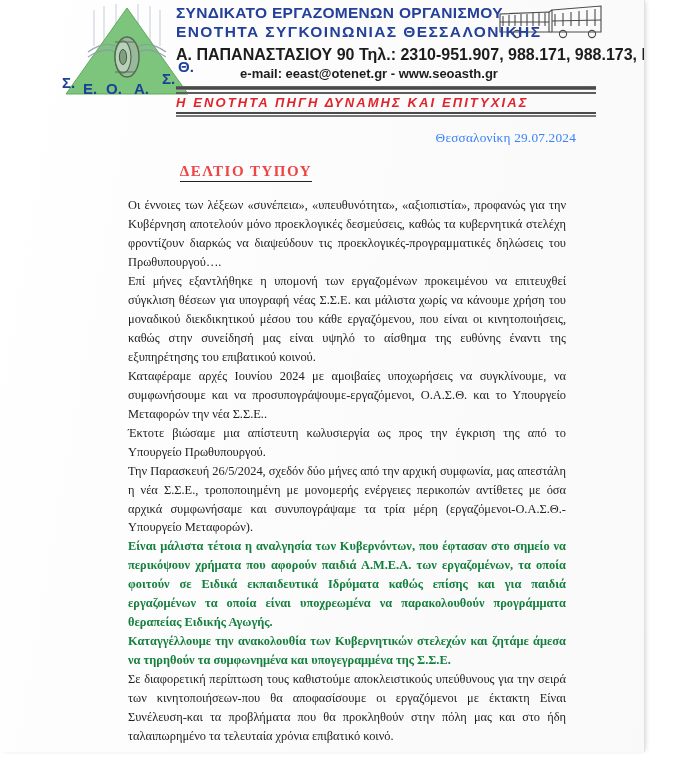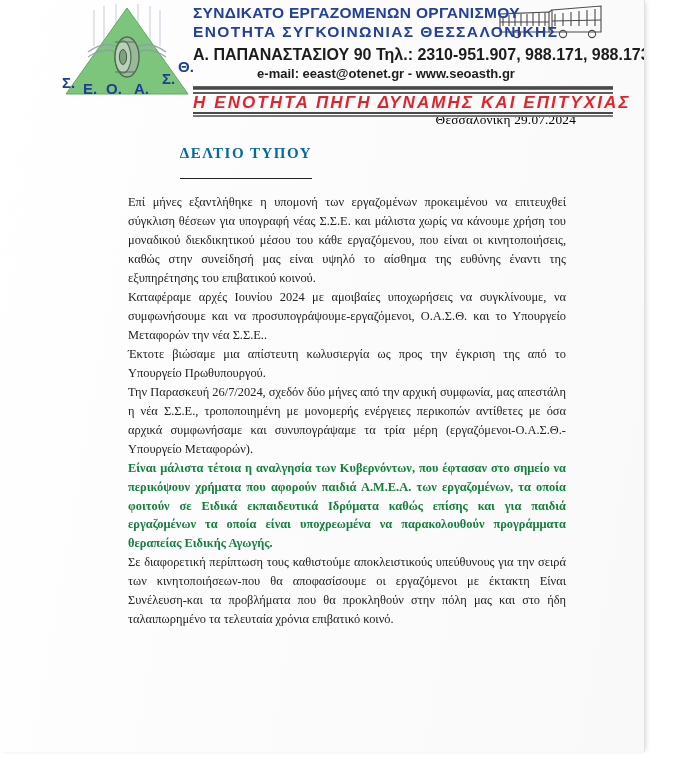--- a/index.html
+++ b/index.html
@@ -53,21 +53,21 @@
   }
   .bus-art {
     position: absolute;
     left: 497px;
     top: 2px;
     width: 108px;
     height: 40px;
   }
   .lh-text {
     position: absolute;
-    left: 193px;
+    left: 176px;
     top: 4px;
     width: 420px;
     text-align: left;
   }
   .org-line {
     font-family: "Liberation Sans", "DejaVu Sans", sans-serif;
     font-weight: bold;
     font-size: 15.5px;
     letter-spacing: 0.3px;
     color: #23409a;
@@ -111,58 +111,58 @@
   }
   .motto-band {
     position: relative;
     width: 420px;
     height: 17px;
   }
   .motto {
     font-family: "Liberation Sans", "DejaVu Sans", sans-serif;
     font-style: italic;
     font-weight: bold;
-    font-size: 17px;
+    font-size: 13px;
     letter-spacing: 2.1px;
     color: #e0242c;
     line-height: 17px;
     white-space: nowrap;
     text-align: left;
   }
   .rule-double {
     margin-top: 1px;
     width: 420px;
     height: 5px;
     background:
       linear-gradient(#4a4a4a, #4a4a4a) 0 0 / 100% 2px no-repeat,
       linear-gradient(#777, #777) 0 3px / 100% 2px no-repeat;
   }
 
   
   .dateline {
-    margin-top: 12px;
+    margin-top: 30px;
     padding-right: 68px;
     text-align: right;
     font-size: 13.3px;
     letter-spacing: 0.2px;
-    color: #000000;
+    color: #3b82f6;
   }
   .doc-title-wrap {
     margin-top: 16px;
     text-align: center;
     padding-right: 152px;
   }
   .doc-title {
     display: inline-block;
     font-size: 15px;
     font-weight: bold;
     letter-spacing: 1.5px;
     border-bottom: 1.3px solid #222;
-    padding-bottom: 16px;
-    color: #0369a1;
+    padding-bottom: 1px;
+    color: #ef4444;
     text-align: center;
   }
 
   
   .body-block {
     margin: 14px 78px 0 128px;
     font-size: 12.4px;
     line-height: 1.53;
     text-align: justify;
     color: #222;
@@ -241,22 +241,24 @@
       </div>
     </div>
 
     <div class="dateline">Θεσσαλονίκη  29.07.2024</div>
 
     <div class="doc-title-wrap">
       <span class="doc-title">ΔΕΛΤΙΟ ΤΥΠΟΥ</span>
     </div>
 
     <div class="body-block">
+      <p>Οι έννοιες των λέξεων «συνέπεια», «υπευθυνότητα», «αξιοπιστία», προφανώς για την Κυβέρνηση αποτελούν μόνο προεκλογικές δεσμεύσεις, καθώς τα κυβερνητικά στελέχη φροντίζουν διαρκώς να διαψεύδουν τις προεκλογικές-προγραμματικές δηλώσεις του Πρωθυπουργού….</p>
       <p>Επί μήνες εξαντλήθηκε η υπομονή των εργαζομένων προκειμένου να επιτευχθεί σύγκλιση θέσεων για υπογραφή νέας Σ.Σ.Ε. και μάλιστα χωρίς να κάνουμε χρήση του μοναδικού διεκδικητικού μέσου του κάθε εργαζόμενου, που είναι οι κινητοποιήσεις, καθώς στην συνείδησή μας είναι υψηλό το αίσθημα της ευθύνης έναντι της εξυπηρέτησης του επιβατικού κοινού.</p>
       <p>Καταφέραμε αρχές Ιουνίου 2024 με αμοιβαίες υποχωρήσεις να συγκλίνουμε, να συμφωνήσουμε και να προσυπογράψουμε-εργαζόμενοι, Ο.Α.Σ.Θ. και το Υπουργείο Μεταφορών την νέα Σ.Σ.Ε..</p>
       <p>Έκτοτε βιώσαμε μια απίστευτη κωλυσιεργία ως προς την έγκριση της από το Υπουργείο Πρωθυπουργού.</p>
-      <p>Την Παρασκευή 26/7/2024, σχεδόν δύο μήνες από την αρχική συμφωνία, μας απεστάλη η νέα Σ.Σ.Ε., τροποποιημένη με μονομερής ενέργειες περικοπών αντίθετες με όσα αρχικά συμφωνήσαμε και συνυπογράψαμε τα τρία μέρη (εργαζόμενοι-Ο.Α.Σ.Θ.-Υπουργείο Μεταφορών).</p>
+      <p>Την Παρασκευή 26/5/2024, σχεδόν δύο μήνες από την αρχική συμφωνία, μας απεστάλη η νέα Σ.Σ.Ε., τροποποιημένη με μονομερής ενέργειες περικοπών αντίθετες με όσα αρχικά συμφωνήσαμε και συνυπογράψαμε τα τρία μέρη (εργαζόμενοι-Ο.Α.Σ.Θ.-Υπουργείο Μεταφορών).</p>
       <p class="bold">Είναι μάλιστα τέτοια η αναλγησία των Κυβερνόντων, που έφτασαν στο σημείο να περικόψουν χρήματα που αφορούν παιδιά Α.Μ.Ε.Α. των εργαζομένων, τα οποία φοιτούν σε Ειδικά εκπαιδευτικά Ιδρύματα καθώς επίσης και για παιδιά εργαζομένων τα οποία είναι υποχρεωμένα να παρακολουθούν προγράμματα θεραπείας Ειδικής Αγωγής.</p>
+      <p class="bold">Καταγγέλλουμε την ανακολουθία των Κυβερνητικών στελεχών και ζητάμε άμεσα να τηρηθούν τα συμφωνημένα και υπογεγραμμένα της Σ.Σ.Ε.</p>
       <p>Σε διαφορετική περίπτωση τους καθιστούμε αποκλειστικούς υπεύθυνους για την σειρά των κινητοποιήσεων-που θα αποφασίσουμε οι εργαζόμενοι με έκτακτη Είναι Συνέλευση-και τα προβλήματα που θα προκληθούν στην πόλη μας και στο ήδη ταλαιπωρημένο τα τελευταία χρόνια επιβατικό κοινό.</p>
     </div>
 
   </div>
 </div>
 
 </body></html>

